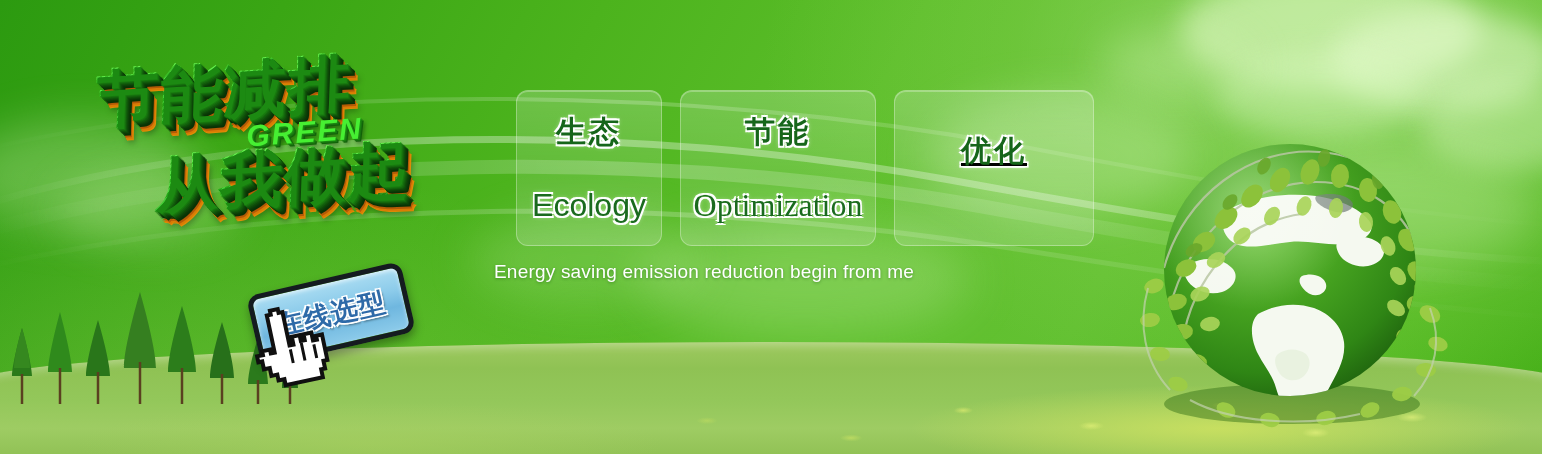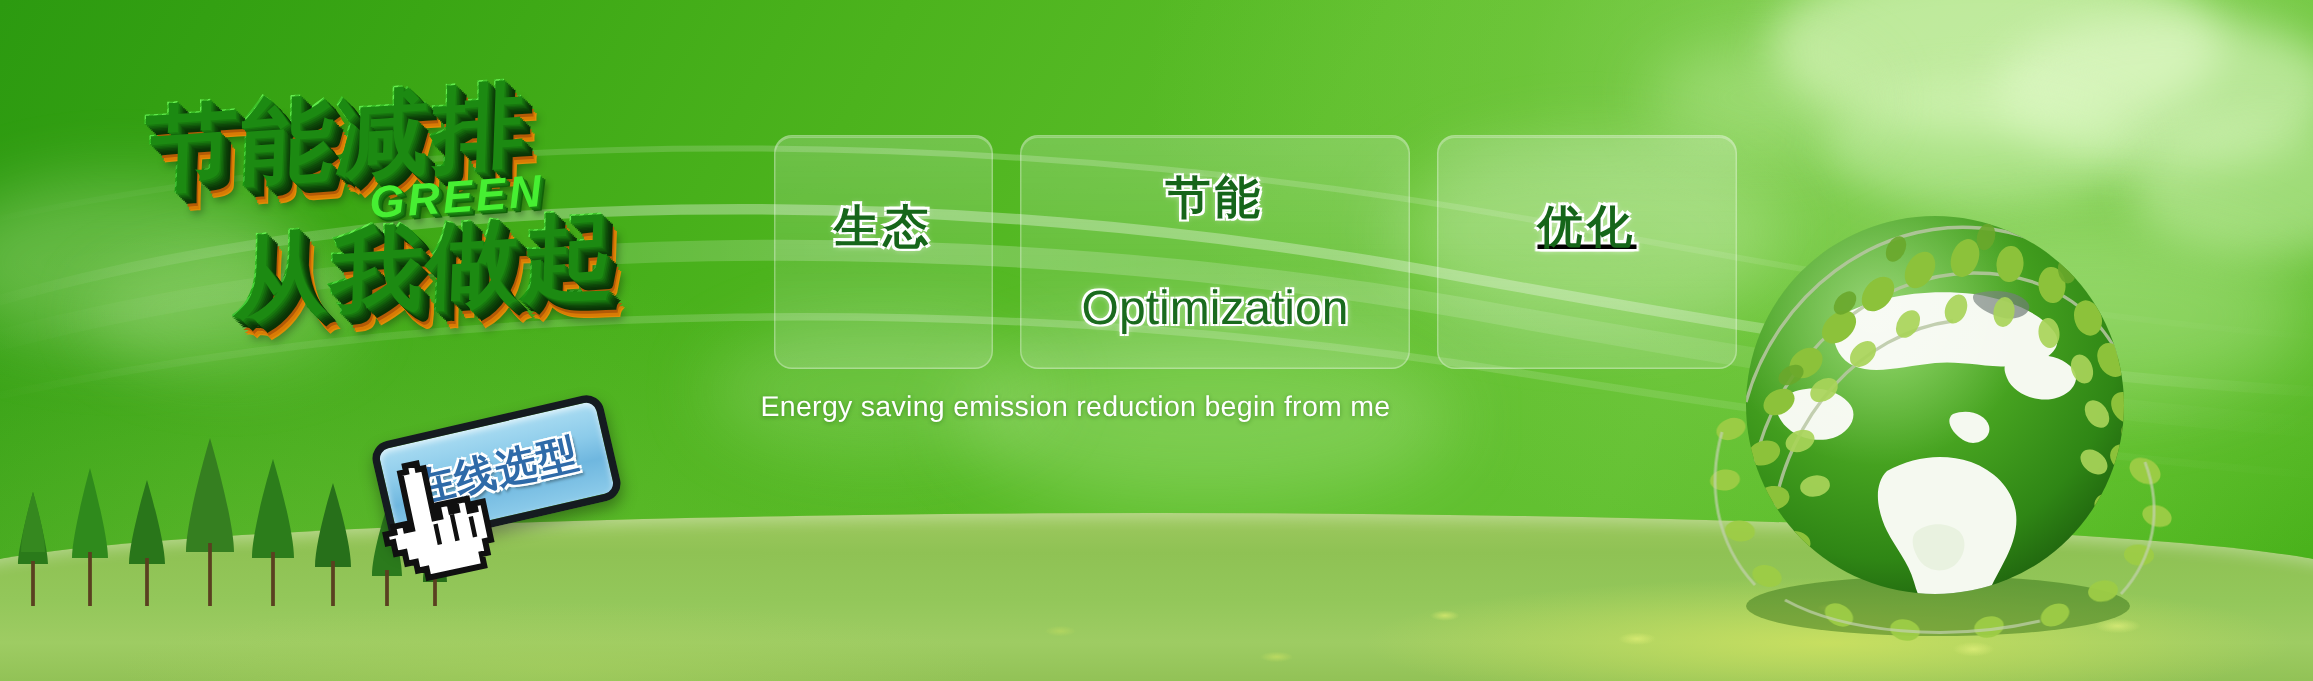--- a/index.html
+++ b/index.html
@@ -139,21 +139,21 @@
   .card{
     width:146px;height:156px;
     border-radius:12px;
     background:linear-gradient(180deg,rgba(255,255,255,.20) 0%,rgba(255,255,255,.11) 55%,rgba(255,255,255,.17) 100%);
     border:1px solid rgba(255,255,255,.30);
     box-shadow:inset 0 1px 0 rgba(255,255,255,.28);
     display:flex;flex-direction:column;align-items:center;justify-content:center;
     box-sizing:border-box;
     cursor:pointer;
   }
-  .card.wide{width:260px;}
+  .card.wide{width:196px;font-family:Liberation Serif, serif;}
   .card.wide2{width:200px;text-decoration:underline;}
   .card-cn{
     font-size:30px;font-weight:bold;letter-spacing:3px;
     color:#16661a;
     text-shadow:
       -1.6px -1.6px 0 #fff,1.6px -1.6px 0 #fff,
       -1.6px 1.6px 0 #fff,1.6px 1.6px 0 #fff,
       0 0 5px rgba(255,255,255,.9);
     margin-bottom:34px;white-space:nowrap;
   }
@@ -162,21 +162,21 @@
     color:#1a6b1e;
     text-shadow:
       -1.6px -1.6px 0 #fff,1.6px -1.6px 0 #fff,
       -1.6px 1.6px 0 #fff,1.6px 1.6px 0 #fff,
       0 0 5px rgba(255,255,255,.9);
     white-space:nowrap;
   }
 
   
   #tagline{
-    position:absolute;left:507px;top:261px;
+    position:absolute;left:494px;top:261px;
     font-size:19px;color:#ffffff;letter-spacing:.2px;
     text-shadow:0 1px 3px rgba(20,80,10,.45);
     white-space:nowrap;
   }
 
   
   #globe{position:absolute;left:1130px;top:118px;width:320px;height:320px;}
 </style>
 </head>
 <body>
@@ -263,20 +263,21 @@
                  L34,78 L34,72 L28,72 L28,66 L22,66 L22,58 L16,58 L16,50
                  L12,50 L12,44 L18,44 L18,40 L26,40 L26,44 L30,44 Z" fill="#ffffff" stroke="#101010" stroke-width="4" stroke-linejoin="miter"></path>
         <path d="M46,44 L46,58 M58,40 L58,58 M70,44 L70,58" stroke="#101010" stroke-width="3" fill="none"></path>
       </g>
     </svg>
   </div>
 
   <div id="cards">
     <div class="card">
       <div class="card-cn">生态</div>
+      <div class="card-en">Ecology</div>
     </div>
     <div class="card wide">
       <div class="card-cn">节能</div>
       <div class="card-en">Optimization</div>
     </div>
     <div class="card wide2">
       <div class="card-cn">优化</div>
     </div>
   </div>
 

